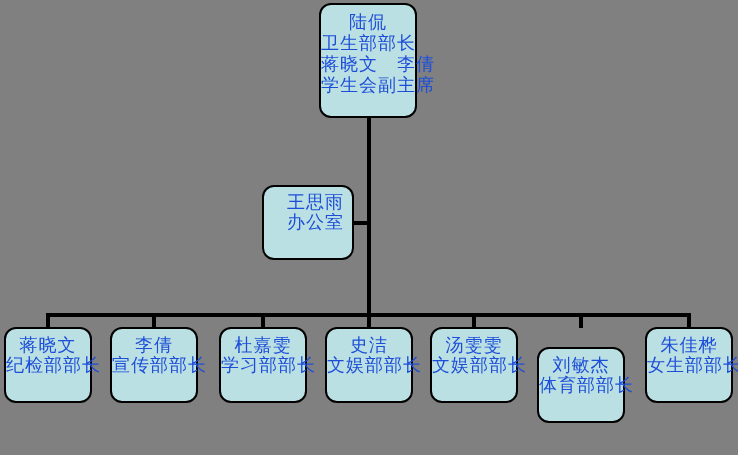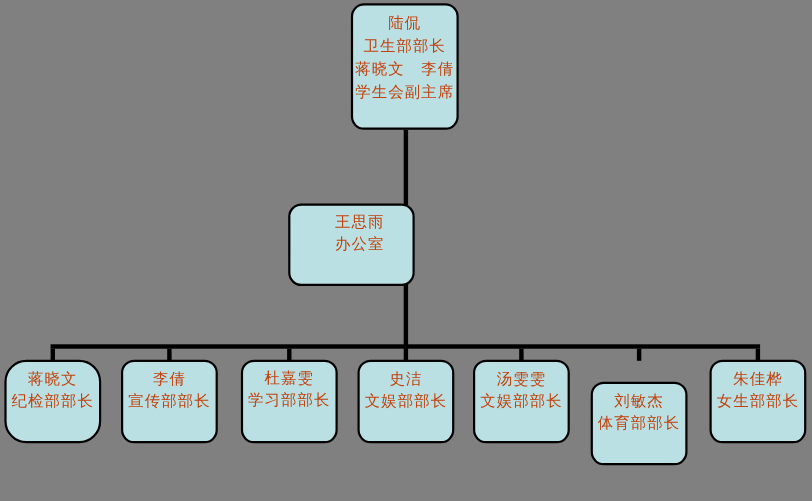--- a/index.html
+++ b/index.html
@@ -16,38 +16,38 @@
     height: 455px;
     background: #808080;
     overflow: hidden;
   }
   .node {
     position: absolute;
     box-sizing: border-box;
     background: #bbe0e3;
     border: 2px solid #000000;
     border-radius: 12px;
-    color: #c2410c;
+    color: #1d4ed8;
     text-align: center;
-    font-size: 14px;
+    font-size: 18px;
     letter-spacing: 1px;
     line-height: 20px;
   }
   .node .tline {
     white-space: pre;
   }
   .node-top {
     left: 319px; top: 3px;
     width: 98px; height: 115px;
     padding-top: 6px;
     line-height: 21px;
   }
   .node-office {
     left: 262px; top: 185px;
-    width: 115px; height: 75px;
+    width: 92px; height: 75px;
     padding-top: 5px;
     padding-left: 15px;
   }
   .node-dept {
     top: 327px;
     width: 88px; height: 76px;
     padding-top: 6px;
   }
   .conn {
     position: absolute;
@@ -79,29 +79,29 @@
     <div class="tline">卫生部部长</div>
     <div class="tline">蒋晓文　李倩</div>
     <div class="tline">学生会副主席</div>
   </div>
 
   <div class="node node-office">
     <div class="tline">王思雨</div>
     <div class="tline">办公室</div>
   </div>
 
-  <div class="node node-dept" style="left:4px;border-radius:20px;">
+  <div class="node node-dept" style="left:4px;">
     <div class="tline">蒋晓文</div>
     <div class="tline">纪检部部长</div>
   </div>
   <div class="node node-dept" style="left:110px;">
     <div class="tline">李倩</div>
     <div class="tline">宣传部部长</div>
   </div>
-  <div class="node node-dept" style="left:219px;font-family:Liberation Mono, monospace;">
+  <div class="node node-dept" style="left:219px;">
     <div class="tline">杜嘉雯</div>
     <div class="tline">学习部部长</div>
   </div>
   <div class="node node-dept" style="left:325px;">
     <div class="tline">史洁</div>
     <div class="tline">文娱部部长</div>
   </div>
   <div class="node node-dept" style="left:430px;">
     <div class="tline">汤雯雯</div>
     <div class="tline">文娱部部长</div>

